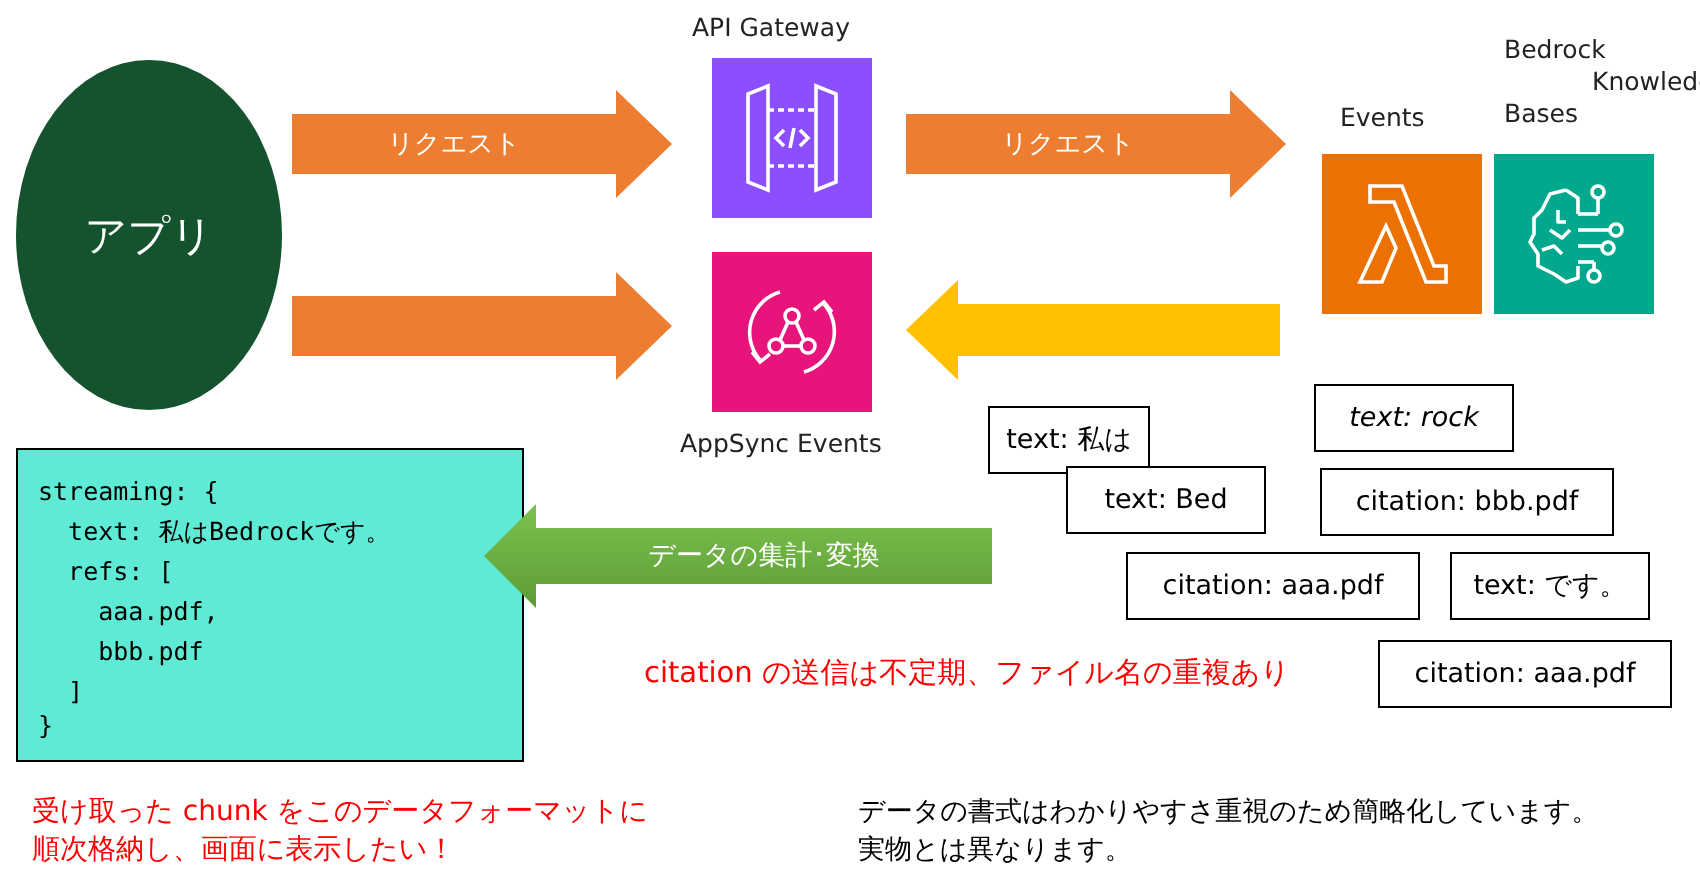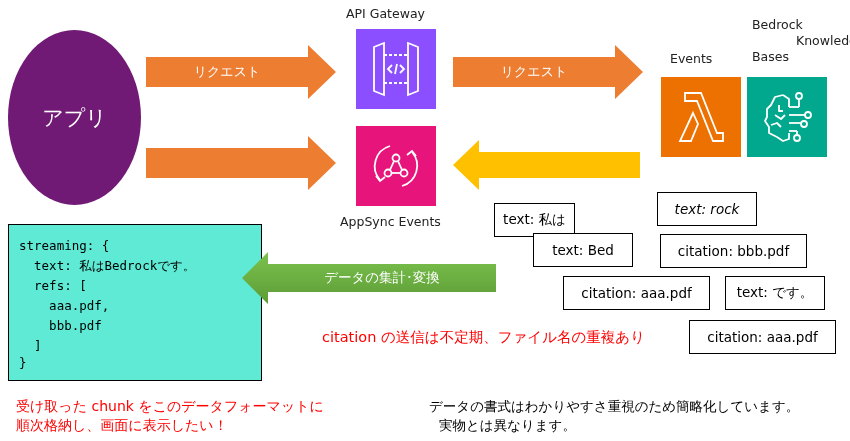--- a/index.html
+++ b/index.html
@@ -1,20 +1,20 @@
 <!DOCTYPE html>
 <html><head>
 <meta charset="utf-8">
 <style>
   html, body { margin: 0; padding: 0; background: #ffffff; }
   body { width: 850px; height: 441px; position: relative; overflow: hidden;
          font-family: "DejaVu Sans", sans-serif; }
   .abs { position: absolute; }
   .app-ellipse { left: 8px; top: 30px; width: 133px; height: 175px; border-radius: 50%;
-                 background: #701a75; display: flex; align-items: center; justify-content: center;
+                 background: #14532d; display: flex; align-items: center; justify-content: center;
                  color: #fff; font-size: 21px; }
   .arrow { position: absolute; }
   .arrow svg { position: absolute; left: 0; top: 0; }
   .arrow-label { position: absolute; color: #fff; font-size: 13px; display: flex; align-items: center;
                  justify-content: center; white-space: nowrap; }
   .svc-label { position: absolute; font-size: 12.5px; color: #222; white-space: nowrap; line-height: 16px; }
   .svc-box { position: absolute; display: flex; align-items: center; justify-content: center; }
   .code-box { left: 8px; top: 224px; width: 254px; height: 157px; border: 1.5px solid #000; box-sizing: border-box;
               background: #5eead4; }
   .code-line { position: absolute; left: 10px; font-family: "DejaVu Sans Mono", monospace; font-size: 12.5px;
@@ -146,13 +146,13 @@
 <div class="chunk" style="left:533px;top:233px;width:100px;height:34px;">text: Bed</div>
 <div class="chunk" style="left:660px;top:234px;width:147px;height:34px;">citation: bbb.pdf</div>
 <div class="chunk" style="left:563px;top:276px;width:147px;height:34px;">citation: aaa.pdf</div>
 <div class="chunk" style="left:725px;top:276px;width:100px;height:34px;">text: です。</div>
 <div class="chunk" style="left:689px;top:320px;width:147px;height:34px;">citation: aaa.pdf</div>
 
 <div class="note-red" style="left:322px;top:328px;font-size:14.5px;">citation の送信は不定期、ファイル名の重複あり</div>
 <div class="note-red" style="left:16px;top:397px;">受け取った chunk をこのデータフォーマットに</div>
 <div class="note-red" style="left:16px;top:416px;">順次格納し、画面に表示したい！</div>
 <div class="note-black" style="left:429px;top:397px;">データの書式はわかりやすさ重視のため簡略化しています。</div>
-<div class="note-black" style="left:439px;top:416px;">実物とは異なります。</div>
+<div class="note-black" style="left:429px;top:416px;">実物とは異なります。</div>
 
 </body></html>

